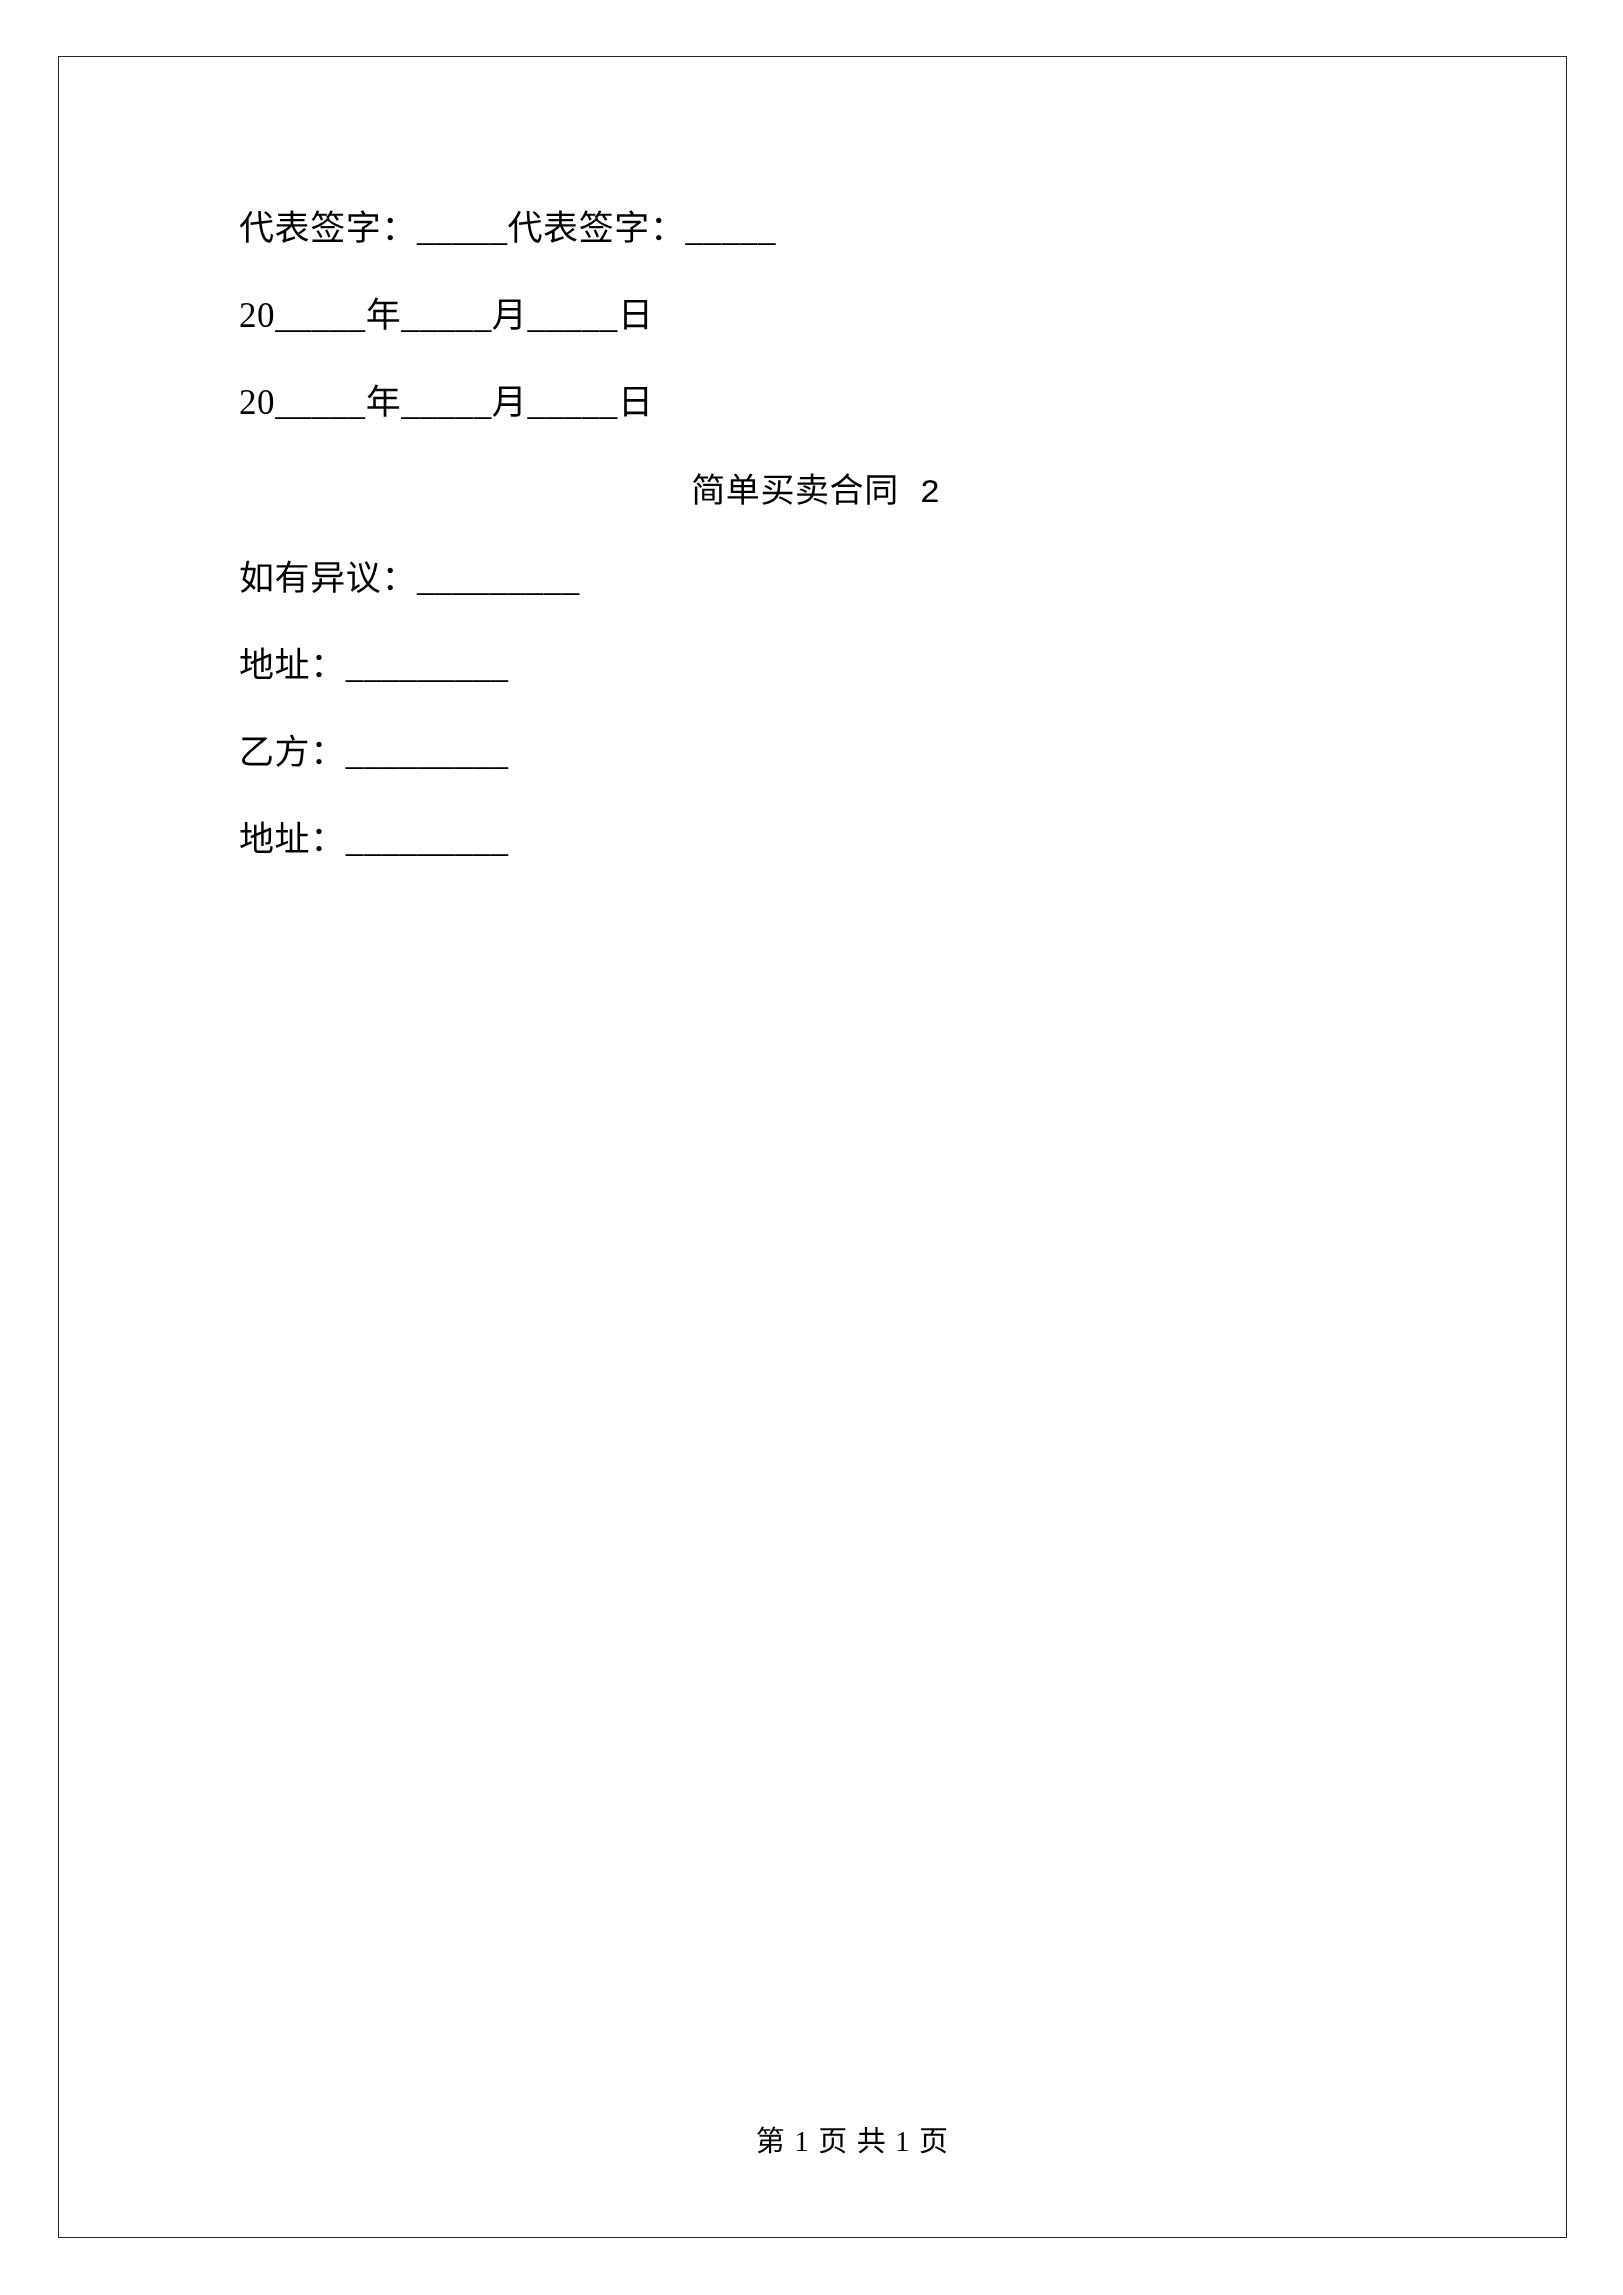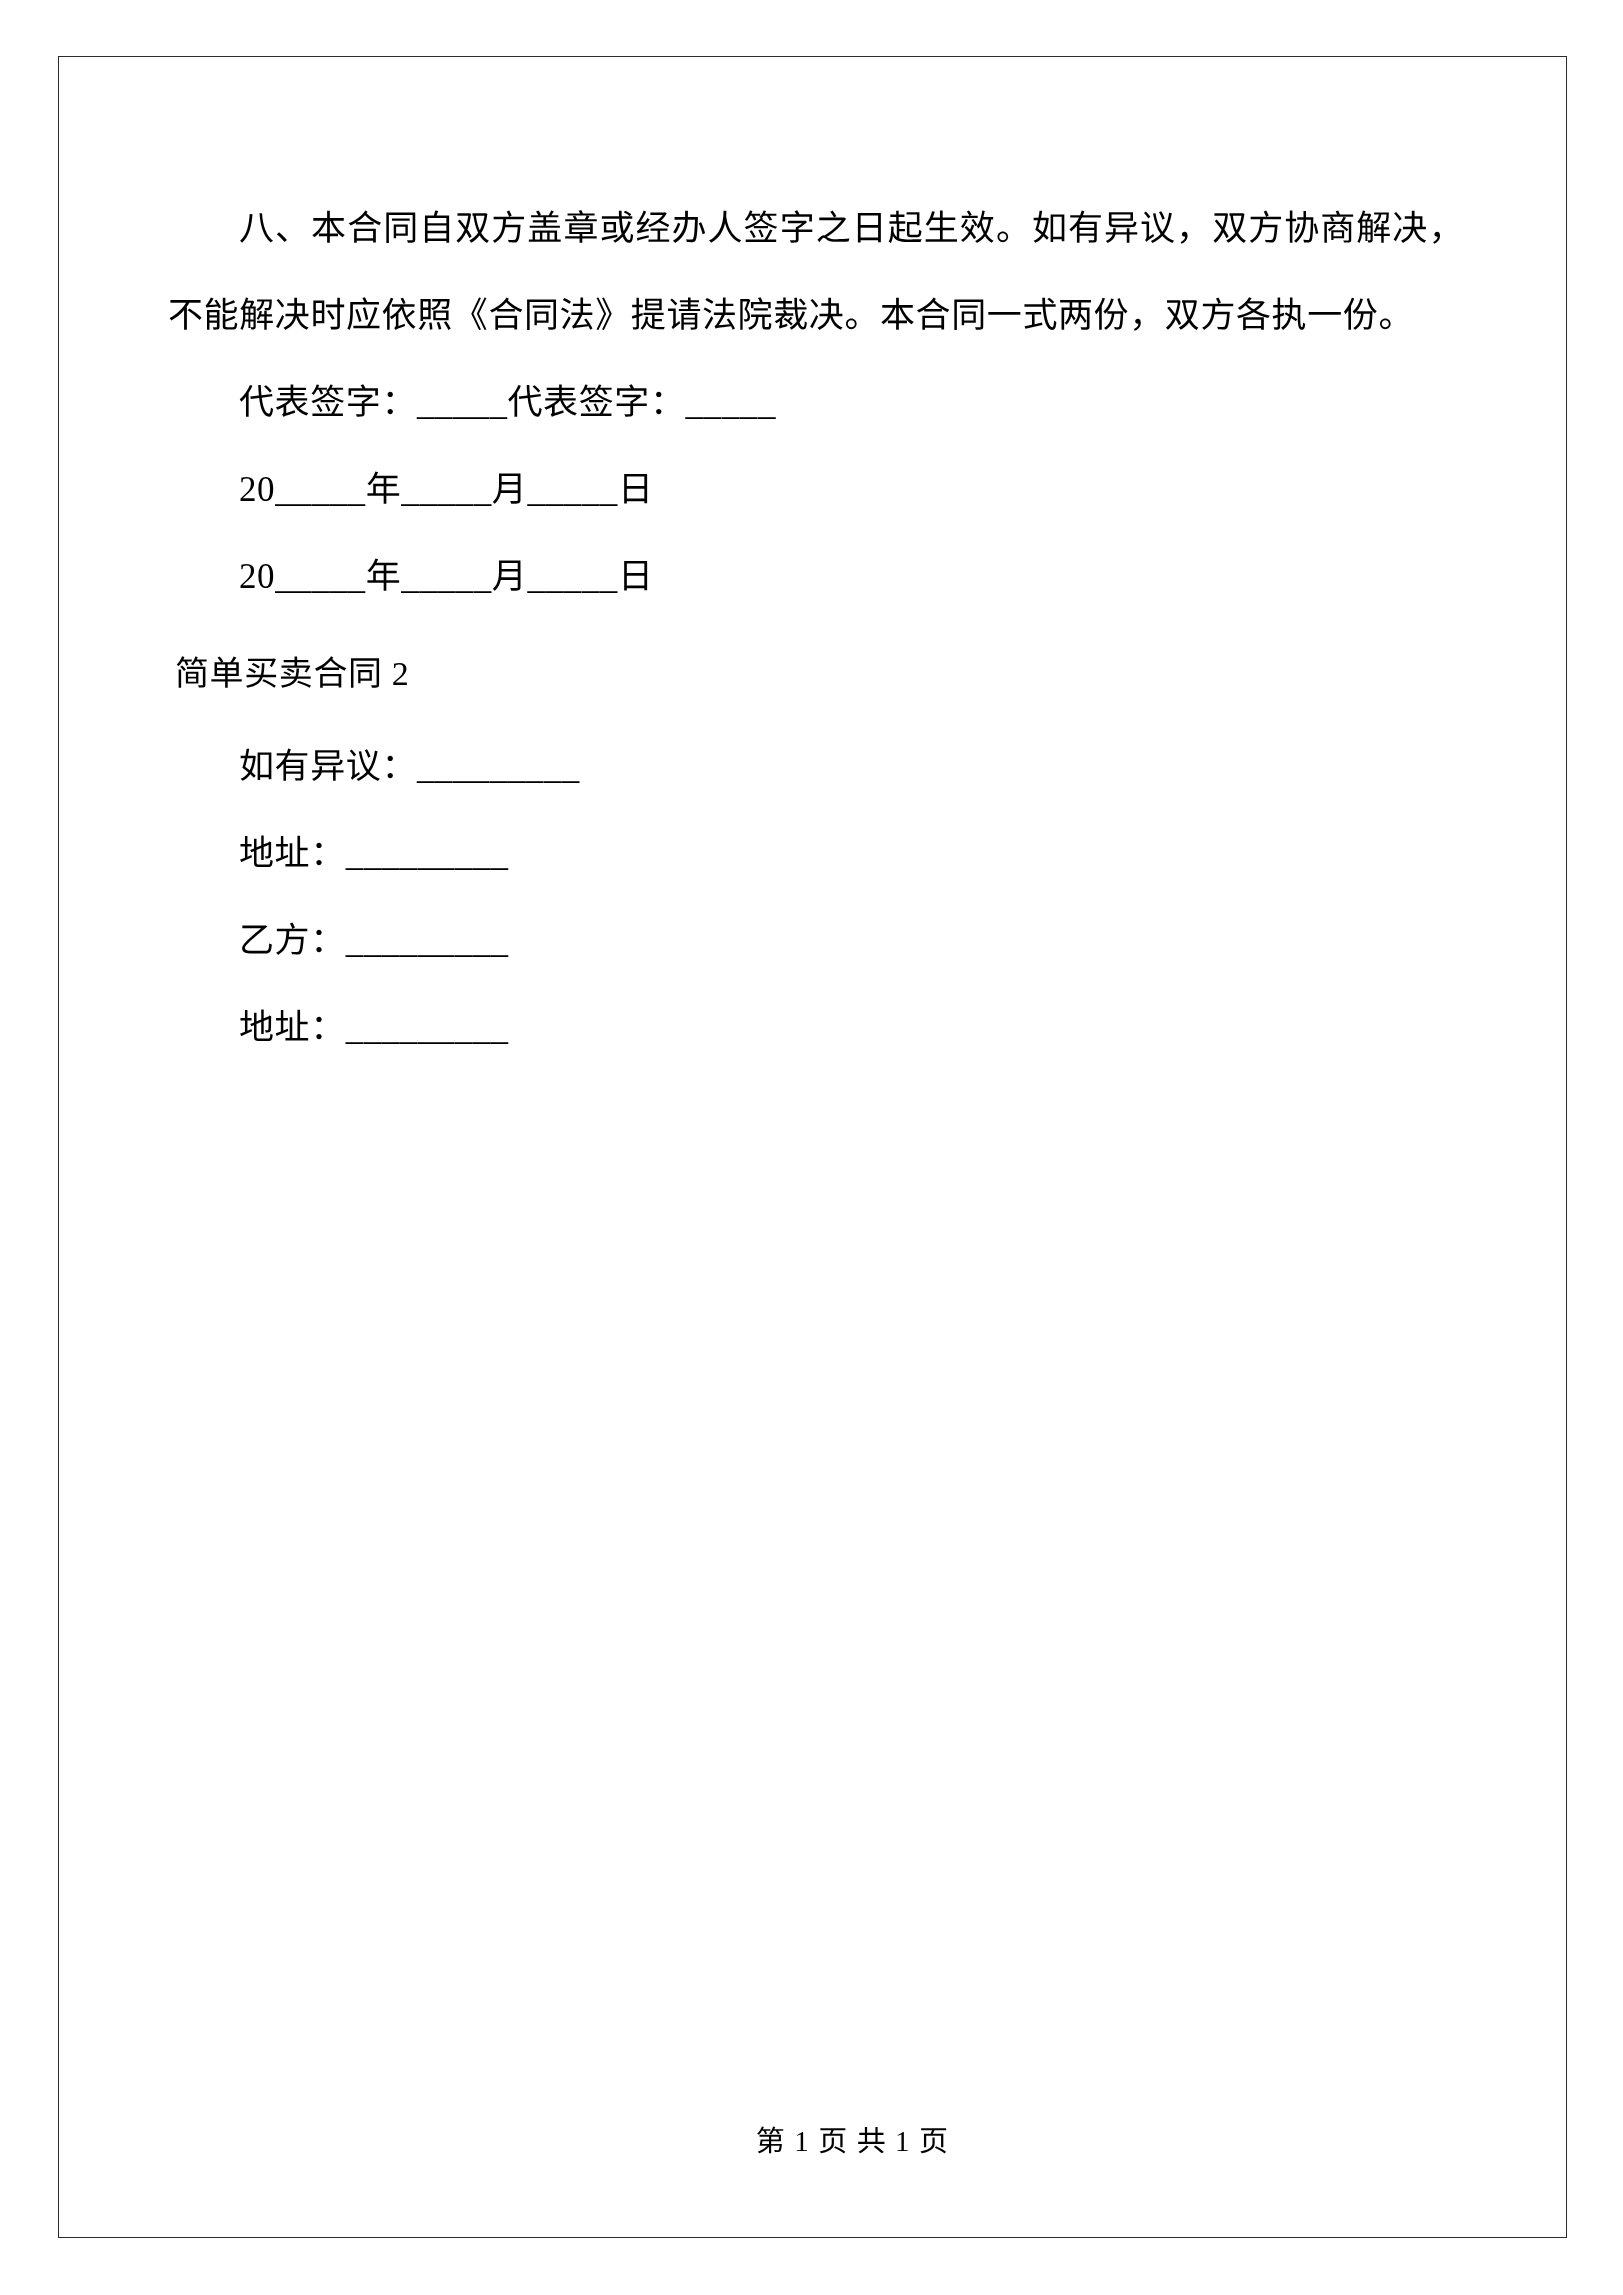--- a/index.html
+++ b/index.html
@@ -41,26 +41,27 @@
   p.para {
     margin: 0 0 0 0;
     font-size: 35px;
     line-height: 87px;
     text-align: justify;
     text-indent: 71px;
     letter-spacing: 0.6px;
     font-family: "Liberation Serif", "DejaVu Serif", serif;
   }
   p.heading-flush {
-    margin: 7px;
+    margin: 0;
     font-size: 34px;
     line-height: 84px;
     text-indent: 0;
     letter-spacing: 0.6px;
-    font-family: Liberation Serif, serif;
+    font-family: Liberation Mono, monospace;
+    text-align: center;
   }
   .spacer-8 { height: 4.5px; }
   .footer {
     position: absolute;
     left: 0;
     top: 2117px;
     width: 1623px;
     text-align: center;
     font-size: 29px;
     font-family: "Liberation Serif", "DejaVu Serif", serif;
@@ -68,21 +69,20 @@
     padding-left: 41px;
   }
 </style>
 </head>
 <body>
 
 <div class="page">
   <div class="page-border"></div>
 
   <div class="content">
-    <p class="para">八、本合同自双方盖章或经办人签字之日起生效。如有异议，双方协商解决，不能解决时应依照《合同法》提请法院裁决。本合同一式两份，双方各执一份。</p>
     <p class="para">代表签字：_____代表签字：_____</p>
     <p class="para">20_____年_____月_____日</p>
     <p class="para">20_____年_____月_____日</p>
 
     <div class="spacer-8"></div>
 
     <p class="heading-flush">简单买卖合同 2</p>
 
     <p class="para">如有异议：_________</p>
     <p class="para">地址：_________</p>

